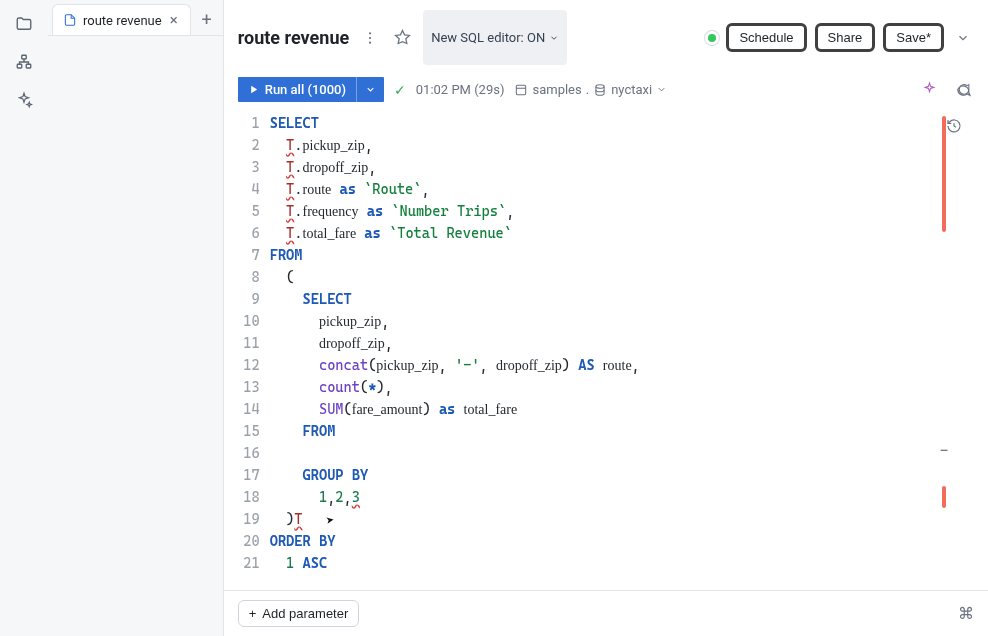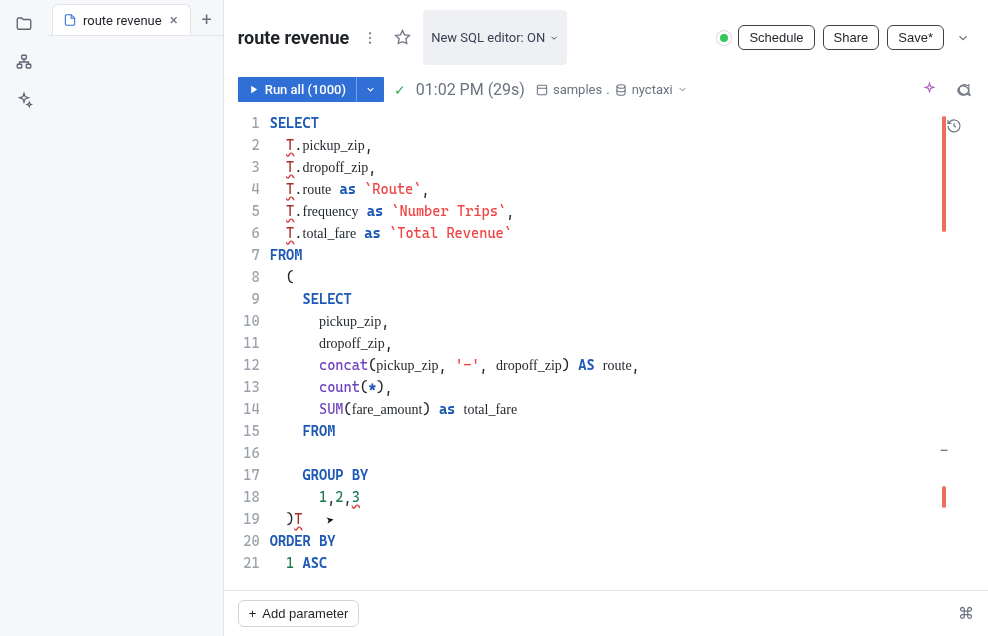--- a/index.html
+++ b/index.html
@@ -88,21 +88,21 @@
   display:inline-flex; align-items:center; gap:4px;
   cursor:pointer;
 }
 .grow { flex:1; }
 .status-dot {
   width:8px; height:8px; border-radius:50%;
   background:#34c759;
   box-shadow:0 0 0 3px #fff, 0 0 0 4px #d9dde2;
 }
 .btn {
-  border:1px solid #404040;
+  border:3px solid #404040;
   background:#fff;
   border-radius:6px;
   padding:4px 10px;
   font-size:13px;
   color:#1f2328;
   cursor:pointer;
 }
 .btn-group { display:flex; gap:8px; align-items:center; }
 .toolbar-row {
   display:flex; align-items:center;
@@ -112,21 +112,21 @@
 .run-btn {
   display:flex; align-items:stretch;
   background:#2f6fd6; color:#fff;
   border-radius:1px; overflow:hidden;
   font-size:13px; font-weight:500;
   cursor:pointer;
 }
 .run-btn .run-main{ padding:5px 10px; display:flex; gap:6px; align-items:center;}
 .run-btn .run-split{ border-left:1px solid rgba(255,255,255,0.35); padding:5px 8px; display:flex;align-items:center;}
 .check { color:#34a853; font-size:14px;}
-.ts { color:#6b7280; font-size:16px;}
+.ts { color:#6b7280; font-size:13px;}
 .db-path { color:#6b7280; font-size:13px; display:flex; align-items:center; gap:4px;}
 .db-icon{ color:#6b7280; }
 .right-icons{ display:flex; gap:12px; align-items:center; margin-left:auto;}
 .editor {
   display:flex; flex:1; overflow:hidden;
   font-family: SFMono-Regular, ui-monospace, "Cascadia Mono", Menlo, Consolas, monospace;
   font-size: 14px;
   position: relative;
 }
 .gutter {
@@ -135,21 +135,21 @@
   color:#9aa1ab;
   padding-right:10px;
   user-select:none;
 }
 .codecol{ flex:1; padding-right:24px; position:relative;}
 .line { height:22px; line-height:22px; white-space:pre;}
 .kw { color:#1e5ab5;font-weight:bold; }
 .fn { color:#6f42c1; }
 .id { color:#24292e;font-family:Liberation Serif, serif; }
 .tbl{ color:#a52f2a; }
-.str{ color:#ef4444;}
+.str{ color:#15803d;}
 .num{ color:#1a7a4c;}
 .punct{ color:#24292e;}
 .squiggle {
   text-decoration: underline wavy #d63c3c;
   text-underline-offset: 2px;
 }
 .cursor-arrow{
     position:absolute; left:56px; top:calc(22px*18 + 4px);
     font-size:14px; color:#111; transform:rotate(-10deg);
     pointer-events:none;

